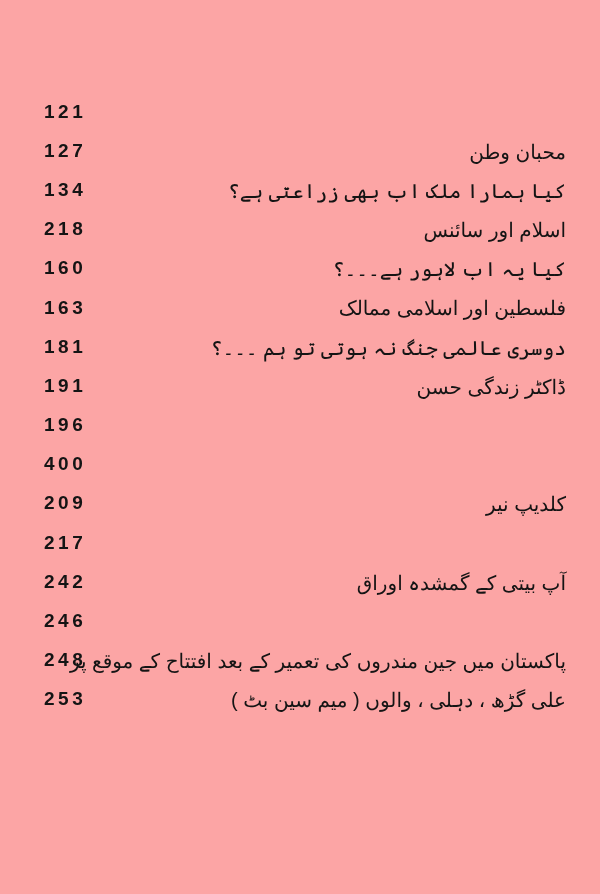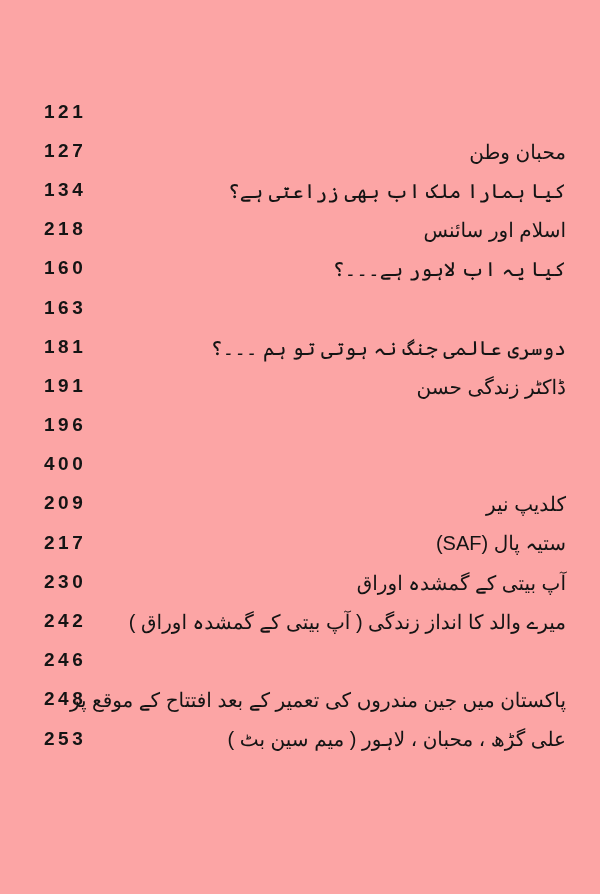--- a/index.html
+++ b/index.html
@@ -75,20 +75,21 @@
   </div>
 
   <div class="row">
     <span class="num">218</span>
     <span class="title">کیا یہ اب لاہور ہے۔۔۔؟</span>
   </div>
 
 
   <div class="row">
     <span class="num">160</span>
+    <span class="title">فلسطین اور اسلامی ممالک</span>
   </div>
 
   <div class="row">
     <span class="num">163</span>
     <span class="title">دوسری عالمی جنگ نہ ہوتی تو ہم ۔۔۔؟</span>
   </div>
 
   <div class="row">
     <span class="num">181</span>
     <span class="title">ڈاکٹر زندگی حسن</span>
@@ -102,44 +103,39 @@
     <span class="num">196</span>
   </div>
 
   <div class="row">
     <span class="num">400</span>
     <span class="title">کلدیپ نیر</span>
   </div>
 
   <div class="row">
     <span class="num">209</span>
-    <span class="title">ستیہ پال (SAF)</span>
   </div>
 
   <div class="row">
     <span class="num">217</span>
     <span class="title">آپ بیتی کے گمشدہ اوراق</span>
   </div>
 
-  <div class="row">
-    <span class="num">230</span>
-    <span class="title">میرے والد کا انداز زندگی ( آپ بیتی کے گمشدہ اوراق )</span>
-  </div>
 
   <div class="row">
     <span class="num">242</span>
   </div>
 
   <div class="row">
     <span class="num">246</span>
     <span class="title">پاکستان میں جین مندروں کی تعمیر کے بعد افتتاح کے موقع پر</span>
   </div>
 
   <div class="row">
     <span class="num">248</span>
-    <span class="title">علی گڑھ ، محبان ، لاہور ( میم سین بٹ )</span>
+    <span class="title">علی گڑھ ، دہلی ، والوں ( میم سین بٹ )</span>
   </div>
 
   <div class="row">
     <span class="num">253</span>
   </div>
 </div>
 </div>
 
 </body></html>

